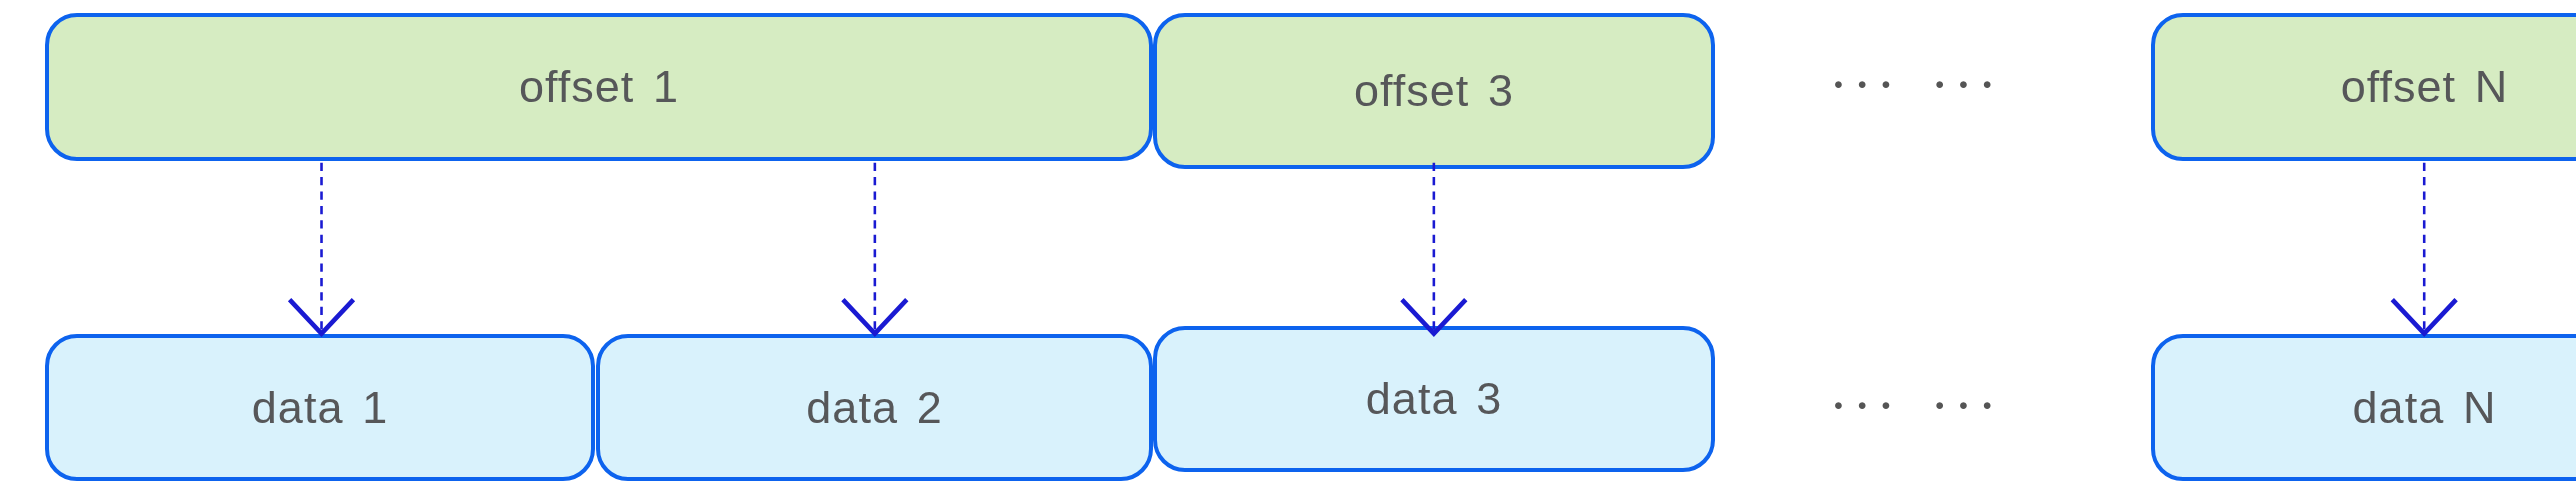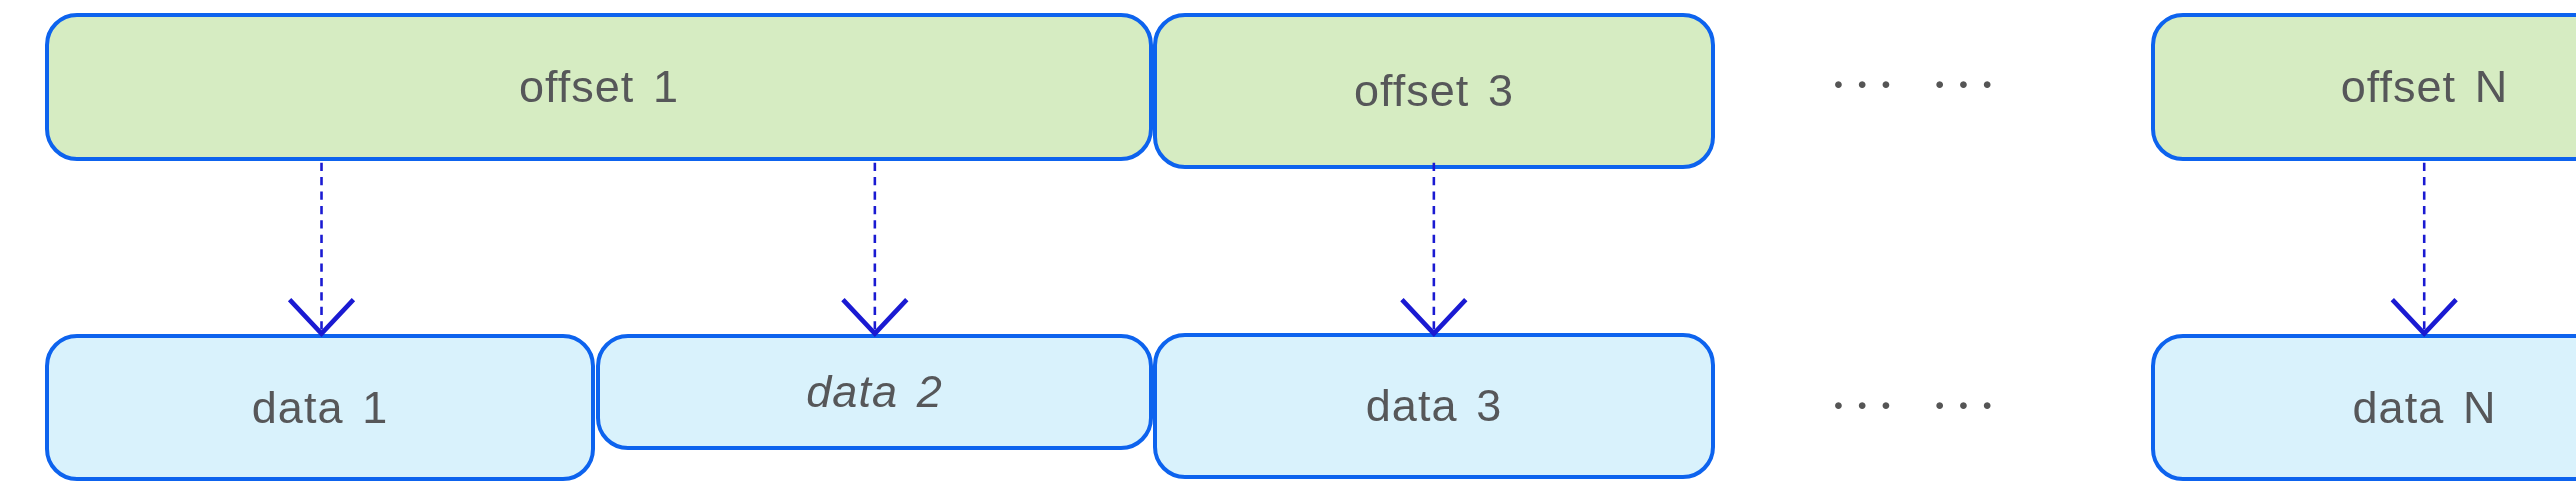--- a/index.html
+++ b/index.html
@@ -85,24 +85,24 @@
       </div>
       <div class="node offset" style="left: 1153px; top: 13.4px; width: 562px; height: 156px;">
         <span class="label">offset 3</span>
       </div>
       <div class="node offset" style="left: 2151px; top: 13.4px; width: 547px; height: 148px;">
         <span class="label">offset N</span>
       </div>
       <div class="node data" style="left: 45px; top: 334px; width: 550px; height: 147px;">
         <span class="label">data 1</span>
       </div>
-      <div class="node data" style="left: 596px; top: 334px; width: 557px; height: 116px; font-style: italic;">
+      <div class="node data" style="left: 596px; top: 334px; width: 557px; height: 147px;">
         <span class="label">data 2</span>
       </div>
-      <div class="node data" style="left: 1153px; top: 333px; width: 562px; height: 146px;">
+      <div class="node data" style="left: 1153px; top: 326px; width: 562px; height: 146px;">
         <span class="label">data 3</span>
       </div>
       <div class="node data" style="left: 2151px; top: 334px; width: 547px; height: 147px;">
         <span class="label">data N</span>
       </div>
     </div>
 
   <div class="dots" id="dots-top" style="left: 1822px; top: 71px;">
     <span class="dot-group">●●●</span>
     <span class="dot-group">●●●</span>

